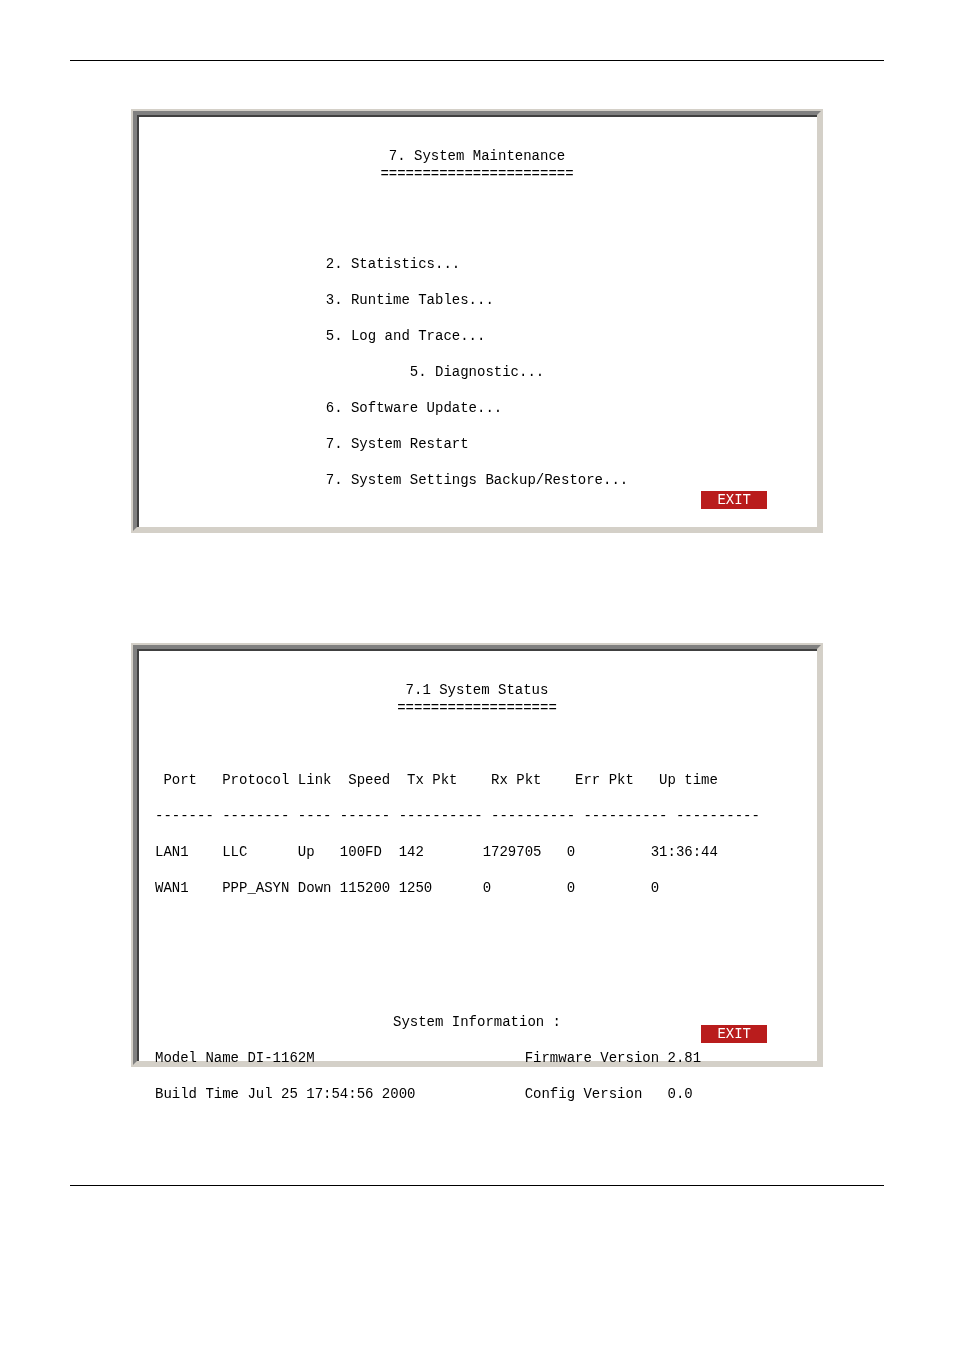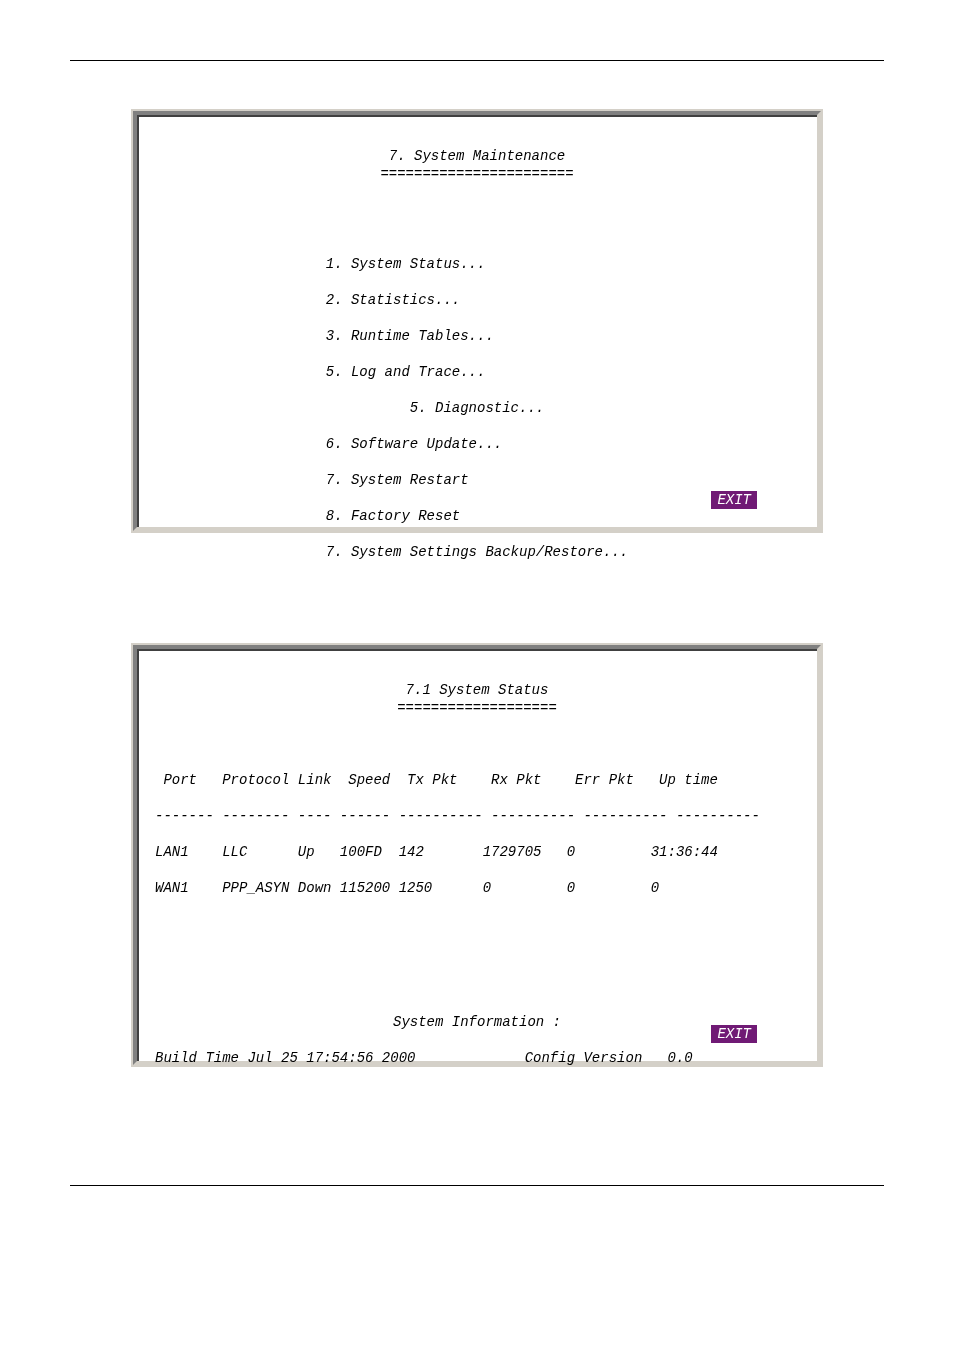--- a/index.html
+++ b/index.html
@@ -6,21 +6,20 @@
     margin: 0;
     padding: 0;
     background: #ffffff;
     width: 954px;
   }
   .page {
     width: 954px;
     padding-top: 60px;
     padding-bottom: 60px;
     box-sizing: border-box;
-    font-style: italic;
   }
   .rule {
     margin: 0 70px;
     border: none;
     border-top: 1.5px solid #000;
   }
   .panel-wrap {
     display: flex;
     justify-content: center;
     margin-top: 50px;
@@ -50,25 +49,25 @@
       inset 2px 2px 0 #404040,
       inset -2px -2px 0 #ffffff,
       0 0 0 2px #d4d0c8;
     background: #ffffff;
   }
   .panel-inner {
     white-space: pre;
   }
   .exit {
     position: absolute;
-    right: 60px;
+    right: 50px;
     bottom: 18px;
-    background: #701a75;
+    background: #b91c1c;
     color: #fff;
-    padding: 0 6px;
+    padding: 0 16px;
     font-family: "Courier New", Courier, monospace;
     font-size: 14px;
     line-height: 18px;
   }
   .pre {
     margin: 0;
     white-space: pre;
     font-family: "Courier New", Courier, monospace;
   }
   .center-block {
@@ -94,46 +93,45 @@
 
 <div class="page">
   <hr class="rule">
 
   <div class="panel-wrap">
     <div class="panel" style="height:420px;">
       <div class="panel-inner">
 <div class="center-block"><span class="title-line">7. System Maintenance</span><span class="uline-line">=======================</span></div>
 <div style="height:18px;"></div>
 <div class="menu-container"><div class="menu-block">
-<span style="display:block;text-align:left;">1. System Status...</span>
 <span style="display:block;text-align:left;">2. Statistics...</span>
 <span style="display:block;text-align:left;">3. Runtime Tables...</span>
 <span style="display:block;text-align:left;">5. Log and Trace...</span>
 <span style="display:block;text-align:center;">5. Diagnostic...</span>
 <span style="display:block;text-align:left;">6. Software Update...</span>
 <span style="display:block;text-align:left;">7. System Restart</span>
-<span style="display:block;text-align:left;">8. Factory Reset</span>
 <span style="display:block;text-align:left;">7. System Settings Backup/Restore...</span>
 </div></div>
       </div>
       <span class="exit">EXIT</span>
     </div>
   </div>
 
   <div class="panel-wrap second">
     <div class="panel" style="height:420px;margin-top:14px;">
       <div class="panel-inner">
 <div class="center-block"><span class="title-line">7.1 System Status</span><span class="uline-line">===================</span></div>
 <div style="height:18px;"></div>
 <pre class="pre"> Port   Protocol Link  Speed  Tx Pkt    Rx Pkt    Err Pkt   Up time</pre>
 <pre class="pre">------- -------- ---- ------ ---------- ---------- ---------- ----------</pre>
 <pre class="pre">LAN1    LLC      Up   100FD  142       1729705   0         31:36:44</pre>
 <pre class="pre">WAN1    PPP_ASYN Down 115200 1250      0         0         0</pre>
 <div class="spacer3"></div>
 <div class="center-block"><span>System Information :</span></div>
+<pre class="pre">Model Name DI-1162M                         Firmware Version 2.81</pre>
 <pre class="pre">Build Time Jul 25 17:54:56 2000             Config Version   0.0</pre>
       </div>
       <span class="exit">EXIT</span>
     </div>
   </div>
 
   <hr class="rule">
 </div>
 
 </body></html>

